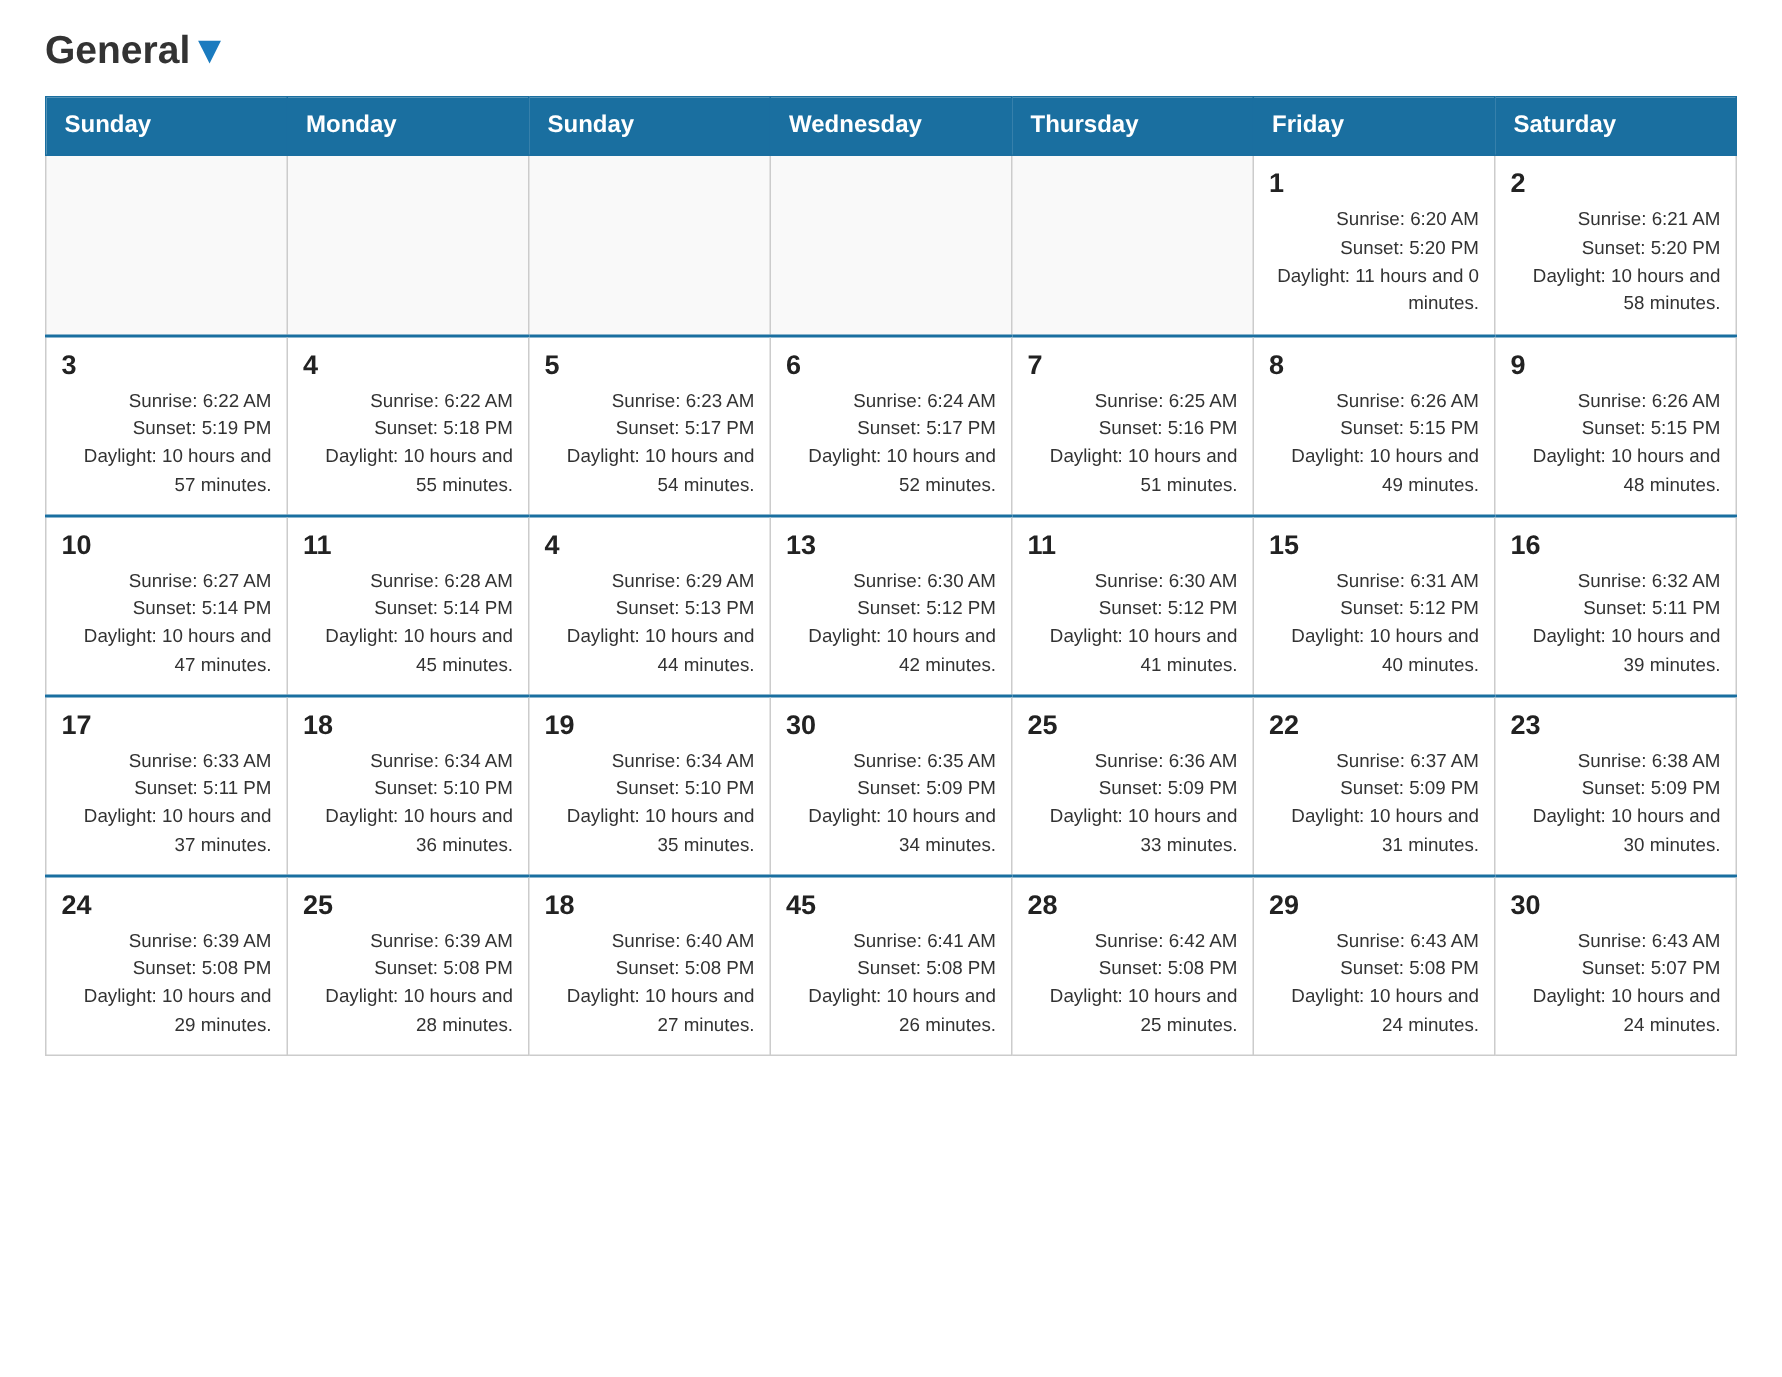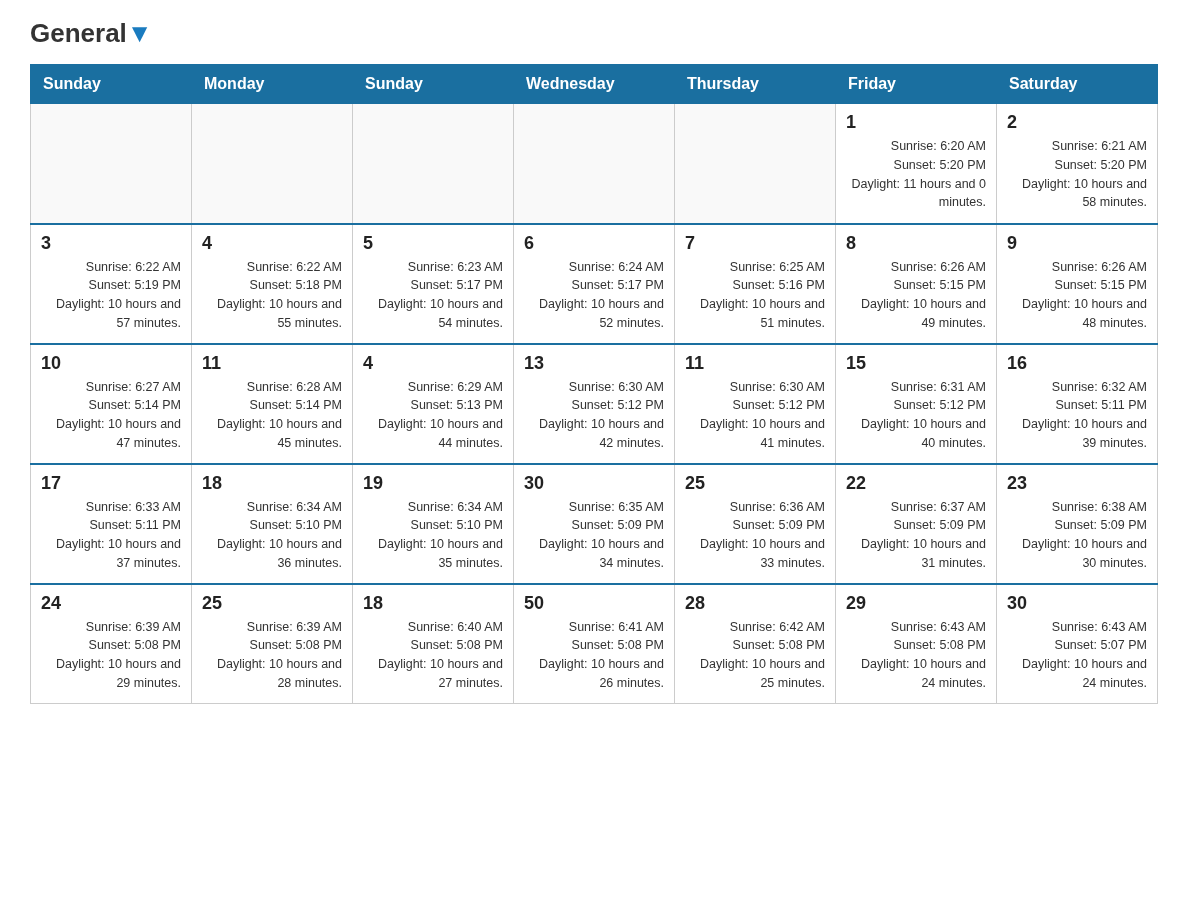--- a/index.html
+++ b/index.html
@@ -232,21 +232,21 @@
         </td>
         <td>
           <div class="day-number">25</div>
           <div class="day-info">Sunrise: 6:39 AM<br>Sunset: 5:08 PM<br>Daylight: 10 hours and 28 minutes.</div>
         </td>
         <td>
           <div class="day-number">18</div>
           <div class="day-info">Sunrise: 6:40 AM<br>Sunset: 5:08 PM<br>Daylight: 10 hours and 27 minutes.</div>
         </td>
         <td>
-          <div class="day-number">50</div>
+          <div class="day-number">45</div>
           <div class="day-info">Sunrise: 6:41 AM<br>Sunset: 5:08 PM<br>Daylight: 10 hours and 26 minutes.</div>
         </td>
         <td>
           <div class="day-number">28</div>
           <div class="day-info">Sunrise: 6:42 AM<br>Sunset: 5:08 PM<br>Daylight: 10 hours and 25 minutes.</div>
         </td>
         <td>
           <div class="day-number">29</div>
           <div class="day-info">Sunrise: 6:43 AM<br>Sunset: 5:08 PM<br>Daylight: 10 hours and 24 minutes.</div>
         </td>

